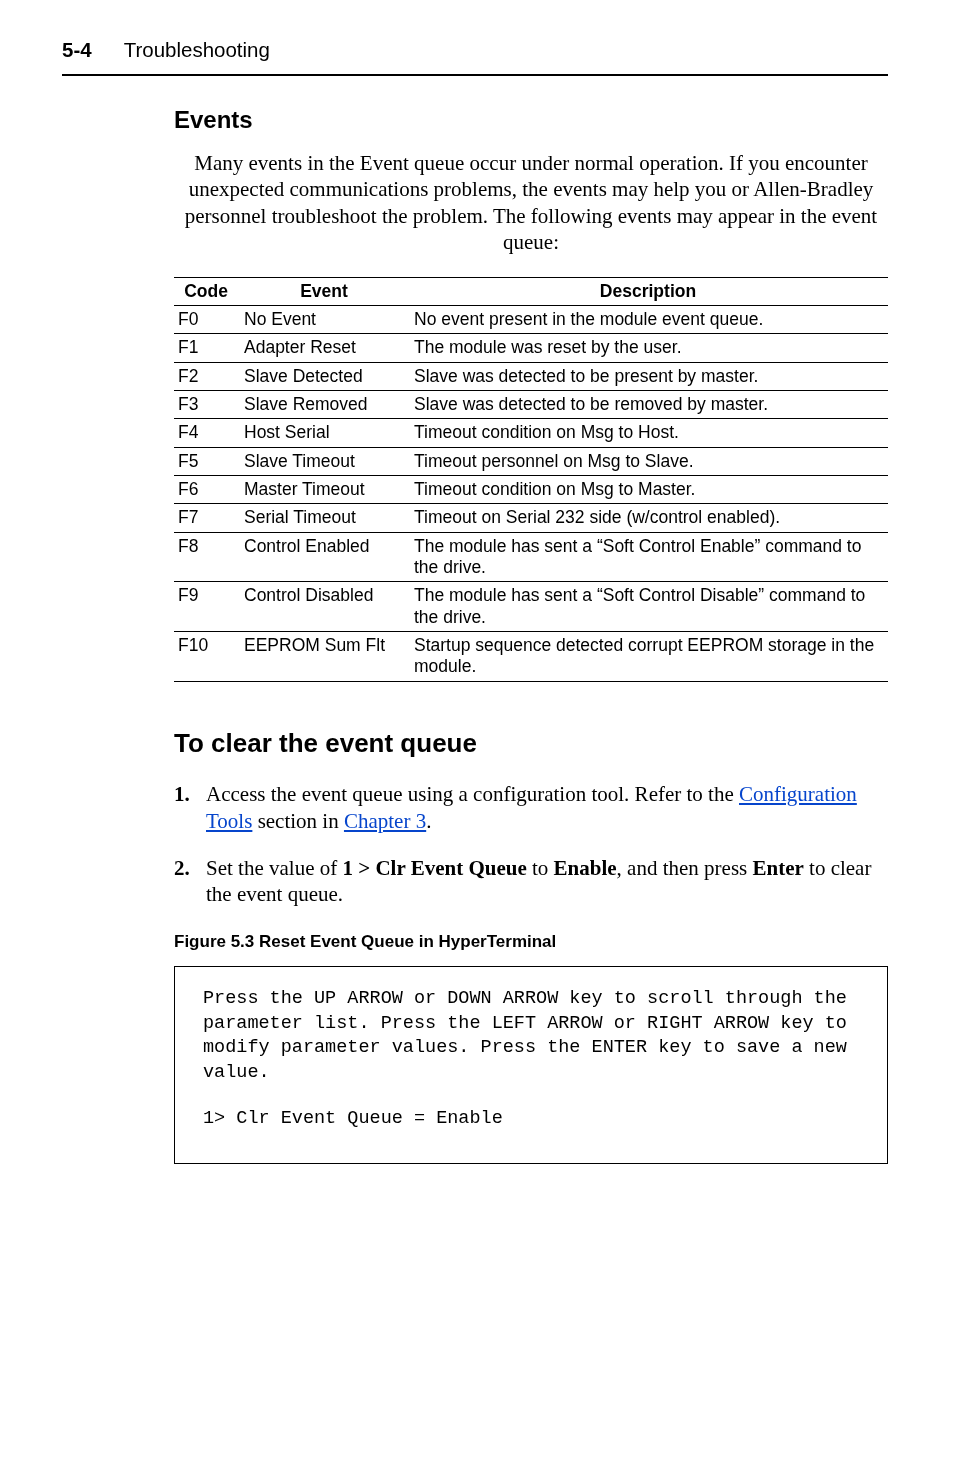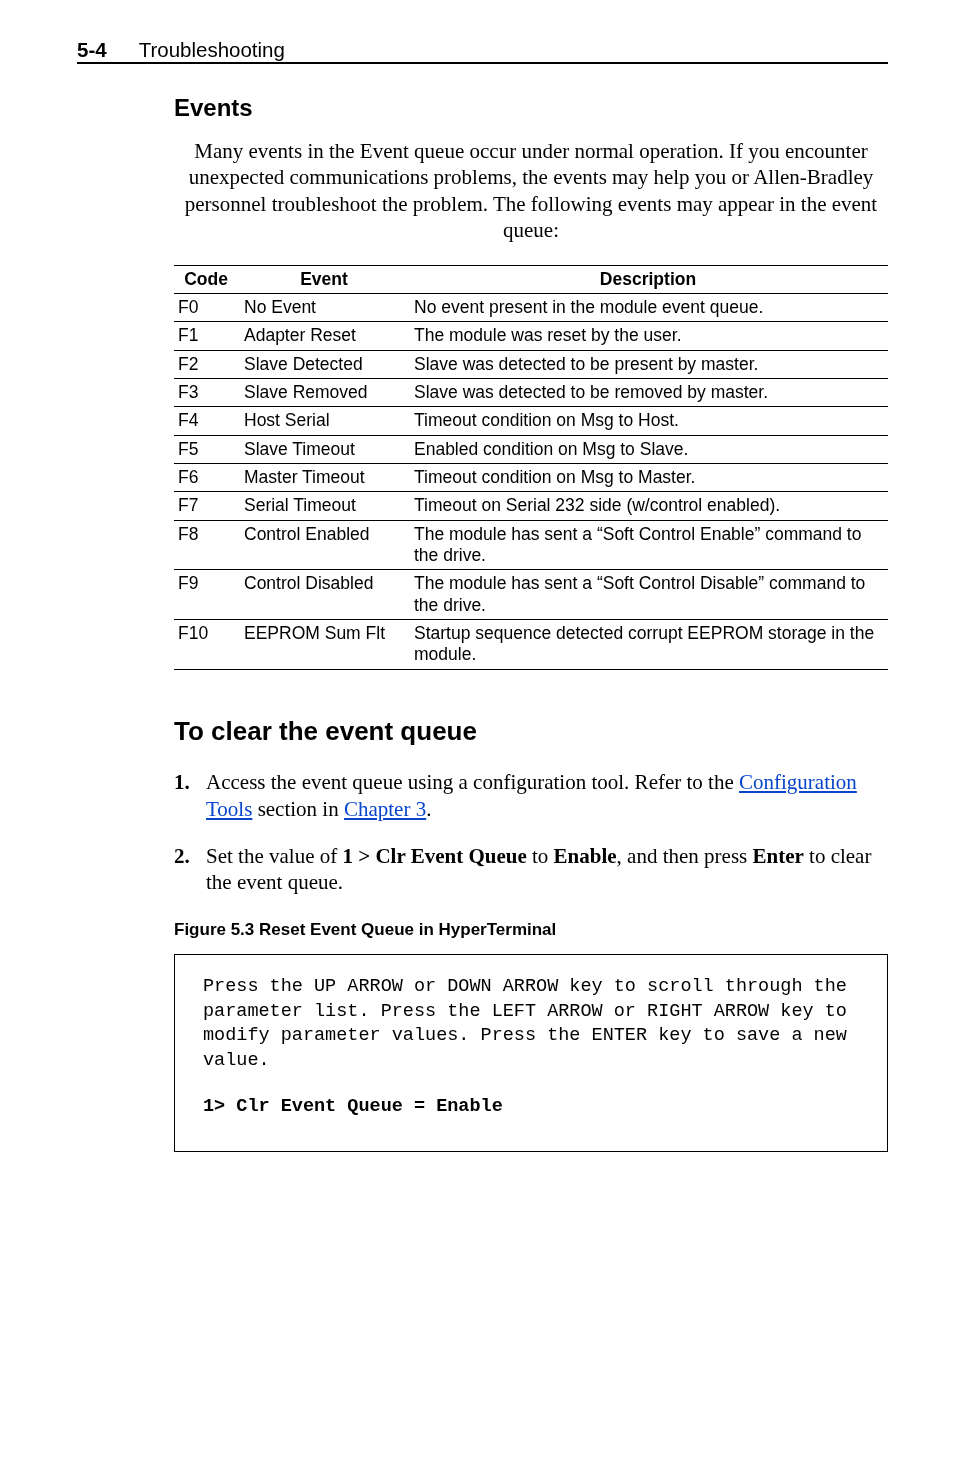--- a/index.html
+++ b/index.html
@@ -6,23 +6,22 @@
   body {
     background: #fff;
     font-family: "Times New Roman", Times, serif;
     color: #000;
     width: 954px;
     margin: 0 auto;
     padding: 38px 66px 60px 62px;
   }
   .page-header {
     border-bottom: 2.5px solid #000;
-    padding-bottom: 0;
+    padding-bottom: 12px;
     margin-bottom: 30px;
-    margin-left: 15px;
   }
   .page-header-inner {
     font-family: Arial, Helvetica, sans-serif;
     font-size: 20.5px;
     display: flex;
     gap: 32px;
     align-items: baseline;
   }
   .page-num { font-weight: 700; }
   .page-name { font-weight: 400; }
@@ -98,21 +97,21 @@
   }
   .term-box {
     border: 1.5px solid #000;
     padding: 20px 22px 18px 28px;
     font-family: "Courier New", Courier, monospace;
     font-size: 18.5px;
     line-height: 1.32;
     white-space: normal;
   }
   .term-box p { margin-bottom: 22px; }
-  .term-box p:last-child { margin-bottom: 14px; font-weight: bold; }
+  .term-box p:last-child { margin-bottom: 14px; }
 </style>
 </head>
 <body>
 
 <div class="page-header">
   <div class="page-header-inner">
     <span class="page-num">5-4</span>
     <span class="page-name">Troubleshooting</span>
   </div>
 </div>
@@ -153,21 +152,21 @@
         <td>Slave was detected to be removed by master.</td>
       </tr>
       <tr>
         <td>F4</td>
         <td>Host Serial</td>
         <td>Timeout condition on Msg to Host.</td>
       </tr>
       <tr>
         <td>F5</td>
         <td>Slave Timeout</td>
-        <td>Enabled condition on Msg to Slave.</td>
+        <td>Timeout personnel on Msg to Slave.</td>
       </tr>
       <tr>
         <td>F6</td>
         <td>Master Timeout</td>
         <td>Timeout condition on Msg to Master.</td>
       </tr>
       <tr>
         <td>F7</td>
         <td>Serial Timeout</td>
         <td>Timeout on Serial 232 side (w/control enabled).</td>

